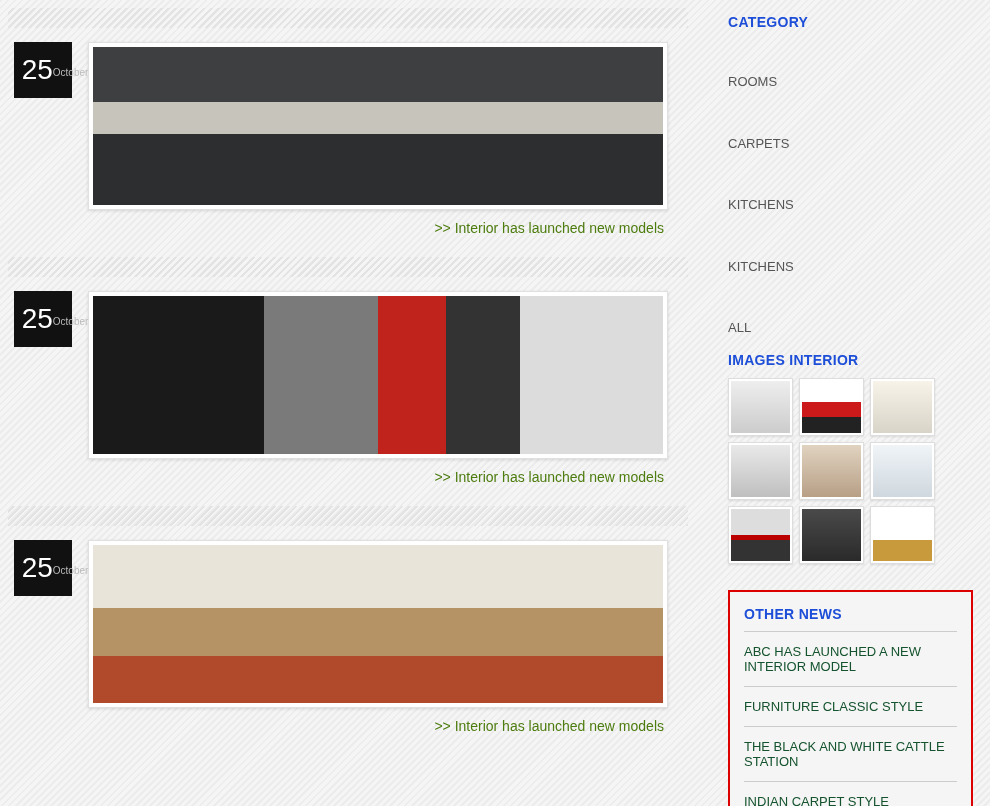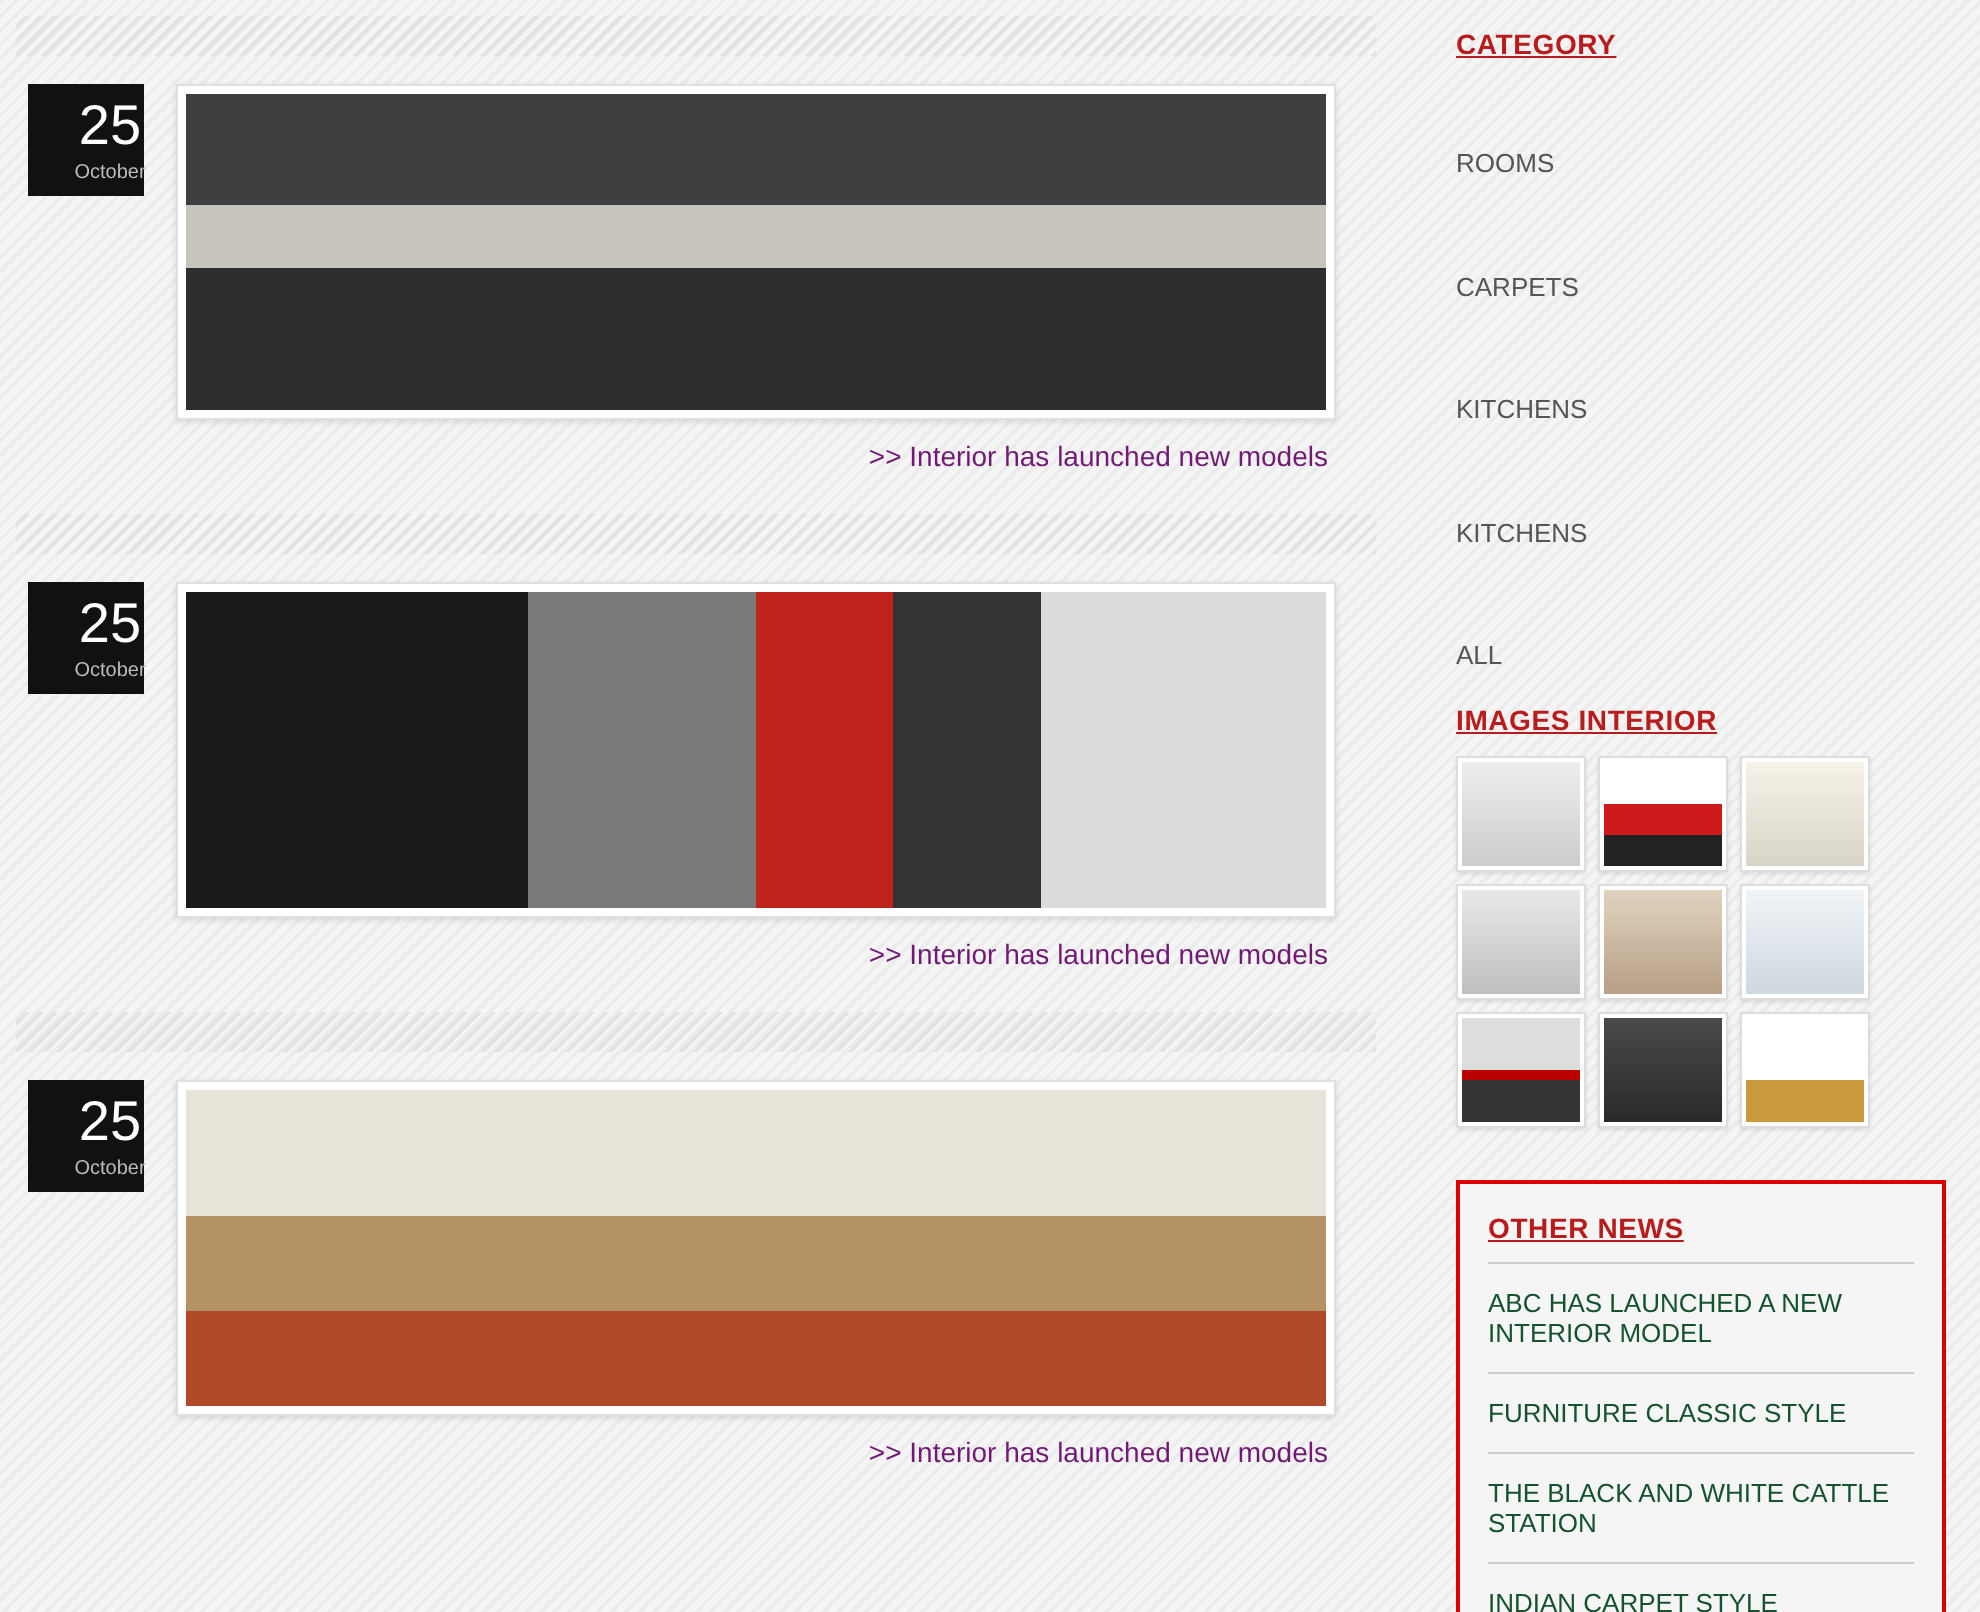--- a/index.html
+++ b/index.html
@@ -16,41 +16,41 @@
 .divider {
   height:20px; margin:8px 0 14px 0;
   background:repeating-linear-gradient(-45deg,#e3e3e3 0,#e3e3e3 2px,transparent 2px,transparent 5px);
 }
 
 .post { position:relative; margin-bottom:15px; }
 .date-badge {
   position:absolute; left:6px; top:0;
   width:58px; height:56px;
   background:#111; color:#fff;
-  display:flex; flex-direction:column;
+  display:flex; flex-direction:row;
   align-items:center; justify-content:center;padding-left:24px;
 }
 .date-badge .day { font-size:28px; font-weight:400; line-height:1; }
 .date-badge .mon { font-size:10px; color:#bbb; margin-top:4px; }
 .image-frame {
   margin-left:80px; width:580px; height:168px;
   background:#fff; border:1px solid #e0e0e0;
   padding:4px;
   box-shadow:0 1px 3px rgba(0,0,0,.12);
 }
 .image-frame .img { width:100%; height:100%; }
 .post .link {
   margin-left:80px; width:580px;
-  text-align:right; color:#701a75; font-size:14px;
+  text-align:right; color:#4d7c0f; font-size:14px;
   padding:10px 4px 6px 0;
 }
 
 .sidebar h3 {
-  font-size:14px; font-weight:bold; color:#b91c1c;
-  margin:14px 0 10px 0; letter-spacing:.3px;text-decoration:underline;
+  font-size:14px; font-weight:bold; color:#1d4ed8;
+  margin:14px 0 10px 0; letter-spacing:.3px;
 }
 .cat-list a {
   display:block; font-size:13px; color:#555;
   text-decoration:none; line-height:1.5;margin-top:42px;
 }
 
 .thumbs { display:flex; flex-wrap:wrap; gap:6px; width:220px; }
 .thumb {
   width:65px; height:58px; background:#fff;
   border:1px solid #ddd; padding:2px;

